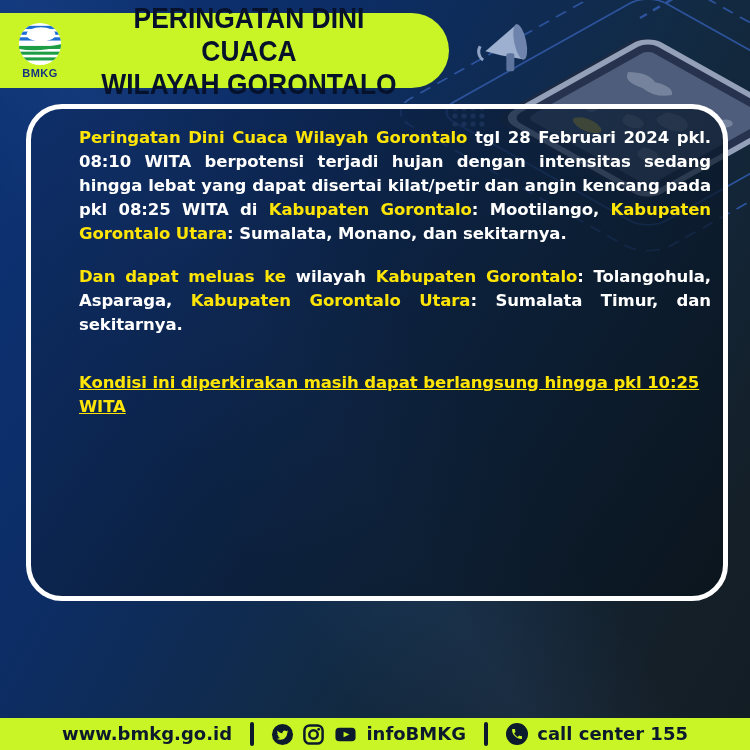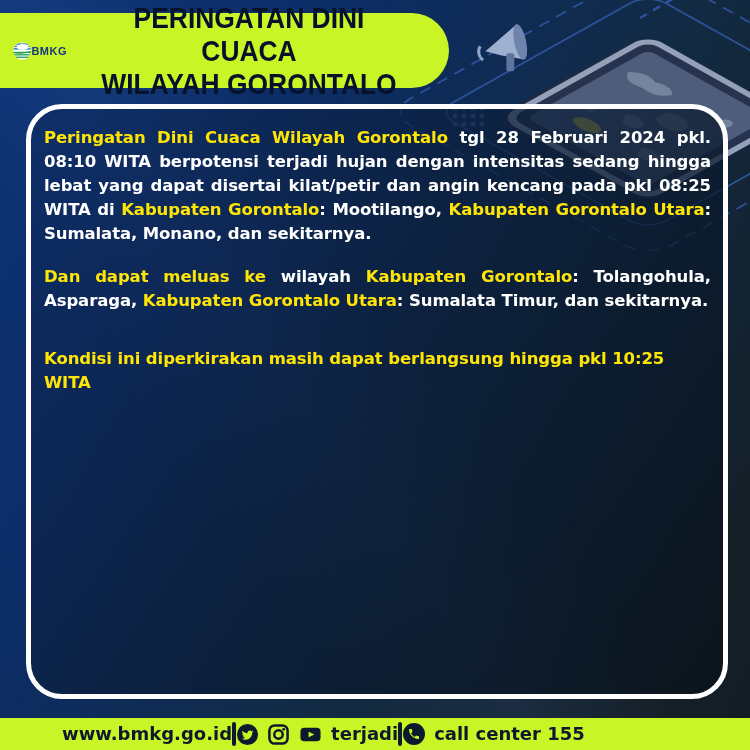--- a/index.html
+++ b/index.html
@@ -11,49 +11,50 @@
     font-family:"DejaVu Sans",sans-serif;
   }
   
   .decor{position:absolute;left:400px;top:0;width:350px;height:430px;z-index:1;}
   
   .banner{
     position:absolute;left:0;top:13px;width:449px;height:75px;z-index:3;
     background:#c9f527;border-radius:0 38px 38px 0;
     display:flex;align-items:center;
   }
-  .logo{display:flex;flex-direction:row;align-items:center;margin-left:13px;width:54px;}
+  .logo{display:flex;flex-direction:column;align-items:center;margin-left:13px;width:54px;}
   .logo-text{font:700 11px/12px "Liberation Sans",sans-serif;color:#16357f;letter-spacing:.5px;margin-top:1px;}
   .banner-title{
     flex:1;text-align:center;color:#06122b;
     font:700 30px/33px "Liberation Sans",sans-serif;
     transform:scaleX(.88);transform-origin:50% 50%;
     margin-right:18px;
   }
   
   .panel{
-    position:absolute;left:26px;top:104px;width:702px;height:595px;box-sizing:border-box;z-index:2;
+    position:absolute;left:26px;top:104px;width:702px;height:497px;box-sizing:border-box;z-index:2;
     border:5px solid #ffffff;border-radius:36px;
     background:linear-gradient(125deg, rgba(14,44,100,0.72) 0%, rgba(11,30,58,0.72) 45%, rgba(9,19,27,0.80) 100%);
+    padding-left:35px;
   }
   .panel-inner{padding:17px 12px 0 13px;}
   .para{
     font:700 16.5px/24px "DejaVu Sans",sans-serif;
     text-align:justify;color:#ffffff;letter-spacing:-0.1px;margin:0 0 19px 0;
   }
   .para.p2{margin-bottom:34px;}
-  .para.p3{margin-bottom:21px;color:#ffe506;text-align:left;}
+  .para.p3{margin-bottom:21px;color:#ffe506;text-align:left;text-decoration:underline;}
   .para.p4{margin-bottom:0;text-align:left;}
   .yl{color:#ffe506;}
   .wh{color:#ffffff;}
   
   .footer{
     position:absolute;left:0;bottom:0;width:750px;height:32px;z-index:3;
     background:#c9f527;color:#0c1a2e;
-    display:flex;align-items:center;justify-content:flex-start;
+    display:flex;align-items:center;justify-content:space-between;
     box-sizing:border-box;padding:0 62px;
     font:700 18px/32px "DejaVu Sans",sans-serif;
   }
   .f-sep{width:4px;height:24px;background:#0c1a2e;border-radius:2px;}
   .f-group{display:flex;align-items:center;gap:8px;}
   .f-icon{display:block;}
 </style>
 </head>
 <body>
 
@@ -162,21 +163,21 @@
       </svg>
       <svg class="f-icon" width="23" height="23" viewBox="0 0 24 24">
         <rect x="2.5" y="2.5" width="19" height="19" rx="5.5" fill="none" stroke="#0c1a2e" stroke-width="2.6"></rect>
         <circle cx="12" cy="12" r="4.4" fill="none" stroke="#0c1a2e" stroke-width="2.6"></circle>
         <circle cx="17.4" cy="6.6" r="1.5" fill="#0c1a2e"></circle>
       </svg>
       <svg class="f-icon" width="25" height="23" viewBox="0 0 24 24">
         <rect x="1.5" y="5" width="21" height="14" rx="4" fill="#0c1a2e"></rect>
         <path d="M10 9.2 L16 12 L10 14.8 Z" fill="#c9f527"></path>
       </svg>
-      <div>terjadi</div>
+      <div>infoBMKG</div>
     </div>
 
     <div class="f-sep"></div>
 
     <div class="f-group">
       <svg class="f-icon" width="24" height="24" viewBox="0 0 24 24">
         <circle cx="12" cy="12" r="11" fill="#0c1a2e"></circle>
         <g transform="translate(5.4,5.4) scale(0.55)">
           <path fill="#c9f527" d="M6.6 10.8c1.4 2.8 3.8 5.1 6.6 6.6l2.2-2.2c.3-.3.7-.4 1-.2 1.1.4 2.3.6 3.6.6.6 0 1 .4 1 1V20c0 .6-.4 1-1 1C10.6 21 3 13.4 3 4c0-.6.4-1 1-1h3.5c.6 0 1 .4 1 1 0 1.2.2 2.4.6 3.6.1.3 0 .7-.2 1l-2.3 2.2z"></path>
         </g>

